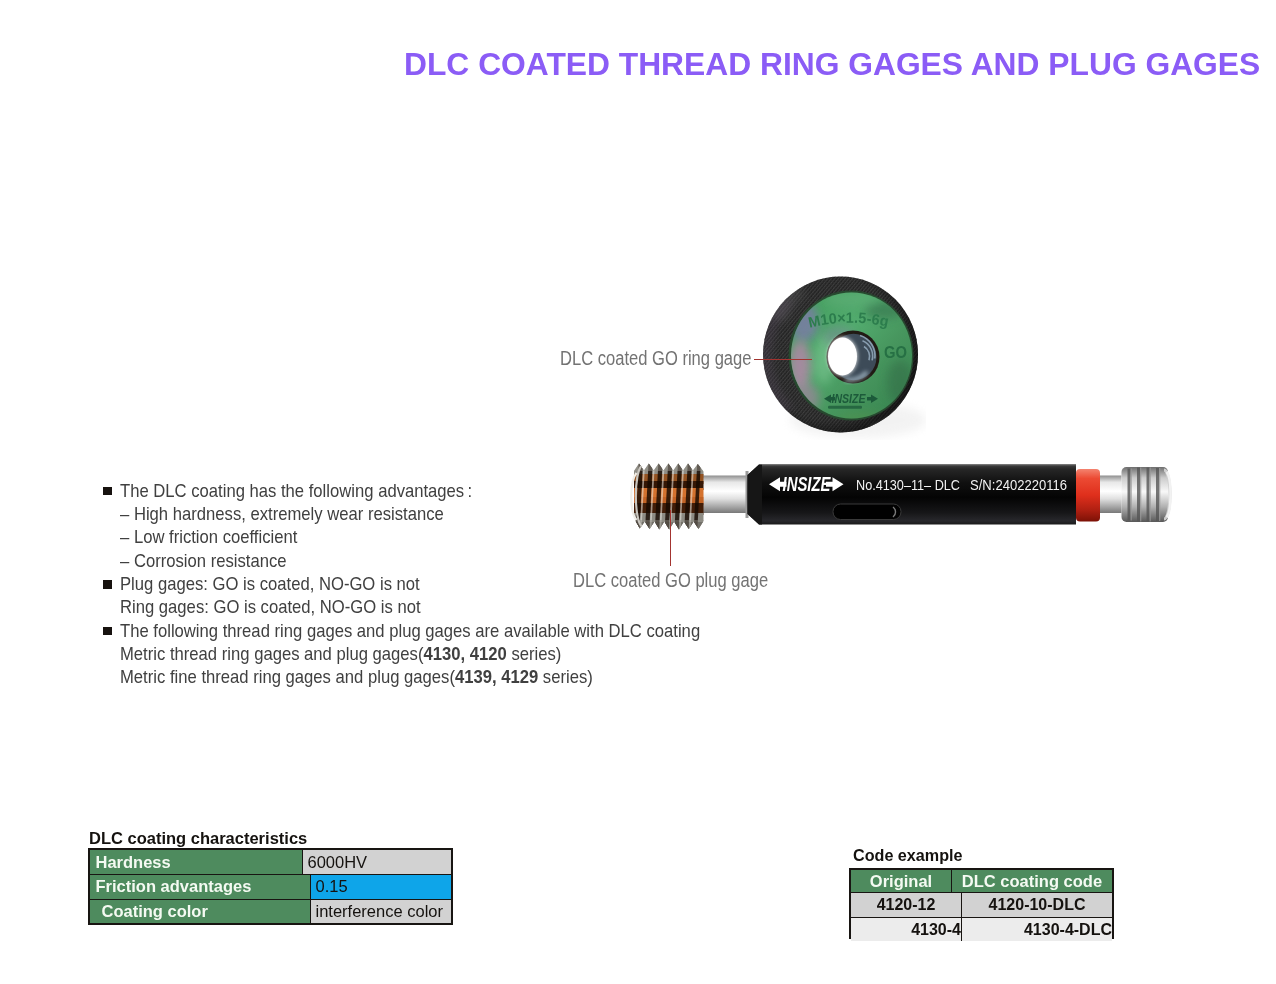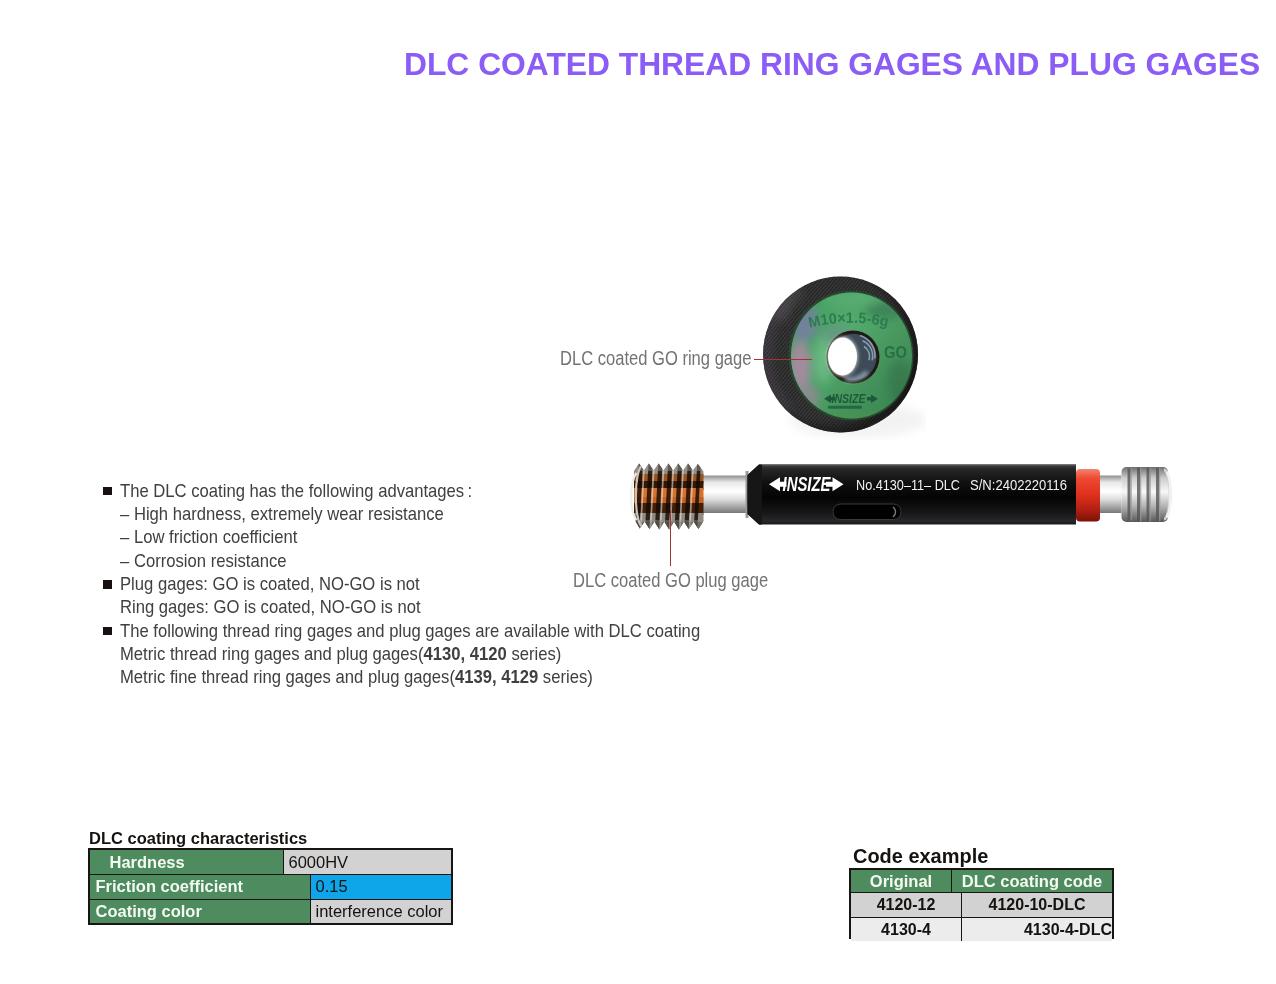--- a/index.html
+++ b/index.html
@@ -259,40 +259,40 @@
 </div>
 
 <div class="abs lbl" style="left:560px;top:348.3px"><span class="sx">DLC coated GO ring gage</span></div>
 <div class="abs" style="left:754px;top:358.8px;width:58px;height:1.5px;background:#a33430"></div>
 <div class="abs lbl" style="left:573px;top:569.5px"><span class="sx">DLC coated GO plug gage</span></div>
 <div class="abs" style="left:670px;top:510px;width:1.4px;height:56px;background:#a33430"></div>
 
 <div class="abs" style="left:89px;top:830.1px;font-size:16.5px;font-weight:bold;line-height:17px;color:#15120f">DLC coating characteristics</div>
 <div class="abs tbl" style="left:87.5px;top:848px;width:365.5px;height:77px">
   <div class="row" style="height:24.33px">
-    <div class="gc" style="width:194px;border-right:1.5px solid #181512;font-size:16.5px;line-height:24.33px;padding-left:20px">Hardness</div>
+    <div class="gc" style="width:213px;border-right:1.5px solid #181512;font-size:16.5px;line-height:24.33px;padding-left:6px">Hardness</div>
     <div class="dc" style="flex:1;background:#d2d2d2;font-size:16.5px;line-height:24.33px;padding-left:5px">6000HV</div>
   </div>
   <div class="row" style="height:24.33px;border-top:1px solid #181512;box-sizing:border-box">
-    <div class="gc" style="width:221px;border-right:1.5px solid #181512;font-size:16.5px;line-height:23.33px;padding-left:6px">Friction coefficient</div>
+    <div class="gc" style="width:221px;border-right:1.5px solid #181512;font-size:16.5px;line-height:23.33px;padding-left:6px">Friction advantages</div>
     <div class="dc" style="flex:1;background:#0ea5e9;font-size:16.5px;line-height:23.33px;padding-left:5px">0.15</div>
   </div>
   <div class="row" style="height:24.34px;border-top:1px solid #181512;box-sizing:border-box">
-    <div class="gc" style="width:221px;border-right:1.5px solid #181512;font-size:16.5px;line-height:23.34px;padding-left:6px">Coating color</div>
+    <div class="gc" style="width:221px;border-right:1.5px solid #181512;font-size:16.5px;line-height:23.34px;padding-left:12px">Coating color</div>
     <div class="dc" style="flex:1;background:#d2d2d2;font-size:16.5px;line-height:23.34px;padding-left:5px">interference color</div>
   </div>
 </div>
 
-<div class="abs" style="left:853px;top:847.1px;font-size:21px;font-weight:bold;line-height:18px;color:#15120f"><span class="sx" style="transform:scaleX(.95)">Code example</span></div>
+<div class="abs" style="left:853px;top:847.1px;font-size:17px;font-weight:bold;line-height:18px;color:#15120f"><span class="sx" style="transform:scaleX(.95)">Code example</span></div>
 <div class="abs tbl" style="left:849px;top:867.5px;width:265px;height:71.5px">
   <div class="row" style="height:22.5px">
     <div class="gc" style="width:101px;border-right:1.5px solid #181512;font-size:16.5px;line-height:22.5px;text-align:center">Original code</div>
     <div class="gc" style="flex:1;font-size:16.5px;line-height:22.5px;text-align:center">DLC coating code</div>
   </div>
   <div class="row" style="height:24.5px;border-top:1px solid #181512;box-sizing:border-box">
     <div class="dc" style="width:111px;border-right:1.5px solid #181512;background:#d2d2d2;font-size:16px;font-weight:bold;line-height:23.5px;text-align:center">4120-12</div>
     <div class="dc" style="flex:1;background:#d2d2d2;font-size:16px;font-weight:bold;line-height:23.5px;text-align:center">4120-10-DLC</div>
   </div>
   <div class="row" style="height:24.5px;border-top:1px solid #181512;box-sizing:border-box">
-    <div class="dc" style="width:111px;border-right:1.5px solid #181512;background:#ececec;font-size:16px;font-weight:bold;line-height:23.5px;text-align:center">4130-4</div>
+    <div class="dc" style="width:111px;border-right:1.5px solid #181512;background:#ececec;font-size:16px;font-weight:bold;line-height:23.5px;text-align:right">4130-4</div>
     <div class="dc" style="flex:1;background:#ececec;font-size:16px;font-weight:bold;line-height:23.5px;text-align:right">4130-4-DLC</div>
   </div>
 </div>
 
 </body></html>

